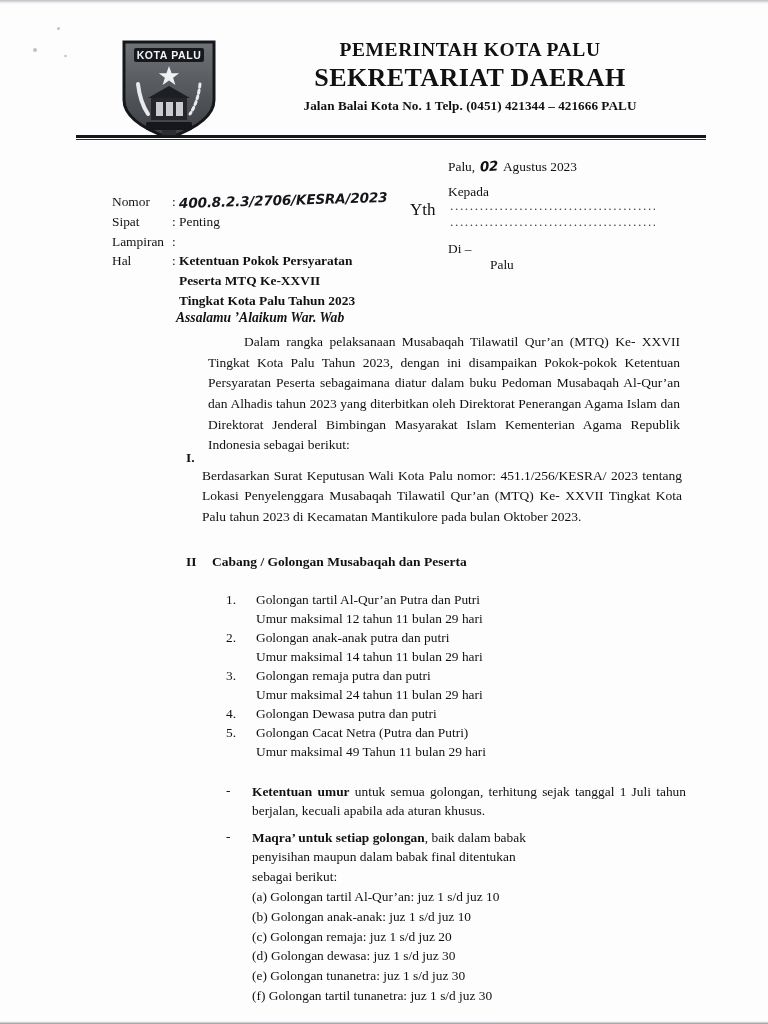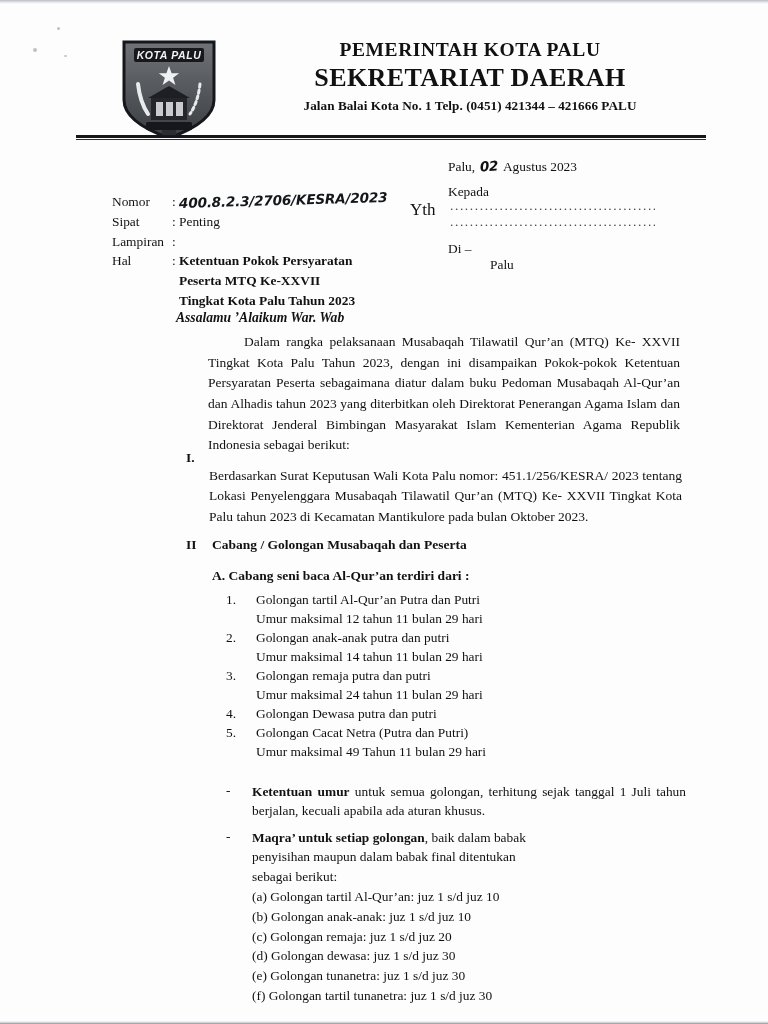--- a/index.html
+++ b/index.html
@@ -41,21 +41,21 @@
 
   
   .letterhead {
     position: absolute;
     top: 30px; left: 0; right: 0;
     height: 110px;
   }
   .emblem {
     position: absolute;
     left: 118px; top: 8px;
-    width: 102px; height: 104px; font-style: italic;
+    width: 102px; height: 104px;
   }
   .head-text {
     position: absolute;
     left: 230px; width: 480px; top: 8px;
     text-align: center;
   }
   .head-line1 {
     font-size: 19.5px;
     font-weight: bold;
     letter-spacing: 0.6px;
@@ -211,26 +211,26 @@
   .sec-head {
     display: flex;
     font-weight: bold;
     align-items: flex-start;
   }
   .sec-num {
     width: 26px;
     flex: 0 0 26px;
   }
   .sec-body {
-    margin-left: 23px;
+    margin-left: 16px;
     line-height: 1.5;
     text-align: justify;
   }
   .sec.s1 { top: 450px; }
-  .sec.s2 { top: 537px; }
+  .sec.s2 { top: 554px; }
 
   .sub-a {
     position: absolute;
     left: 212px;
     top: 568px;
     font-size: 13.5px;
     font-weight: bold;
   }
 
   .numlist {
@@ -396,21 +396,20 @@
     <div class="sec-body">Berdasarkan Surat Keputusan Wali Kota Palu nomor: 451.1/256/KESRA/ 2023 tentang Lokasi Penyelenggara Musabaqah Tilawatil Qur’an (MTQ) Ke- XXVII Tingkat Kota Palu tahun 2023 di Kecamatan Mantikulore pada bulan Oktober 2023.</div>
   </div>
 
   <div class="sec s2">
     <div class="sec-head">
       <span class="sec-num">II</span>
       <span>Cabang / Golongan Musabaqah dan Peserta</span>
     </div>
   </div>
 
-  <div class="sub-a">A. Cabang seni baca Al-Qur’an terdiri dari :</div>
 
   <div class="numlist">
     <div class="nl-item">
       <div class="nl-line1">
         <span class="nl-n">1.</span>
         <span class="nl-t">Golongan tartil Al-Qur’an Putra dan Putri</span>
       </div>
       <div class="nl-line2">Umur maksimal 12 tahun 11 bulan 29 hari</div>
     </div>
     <div class="nl-item">

